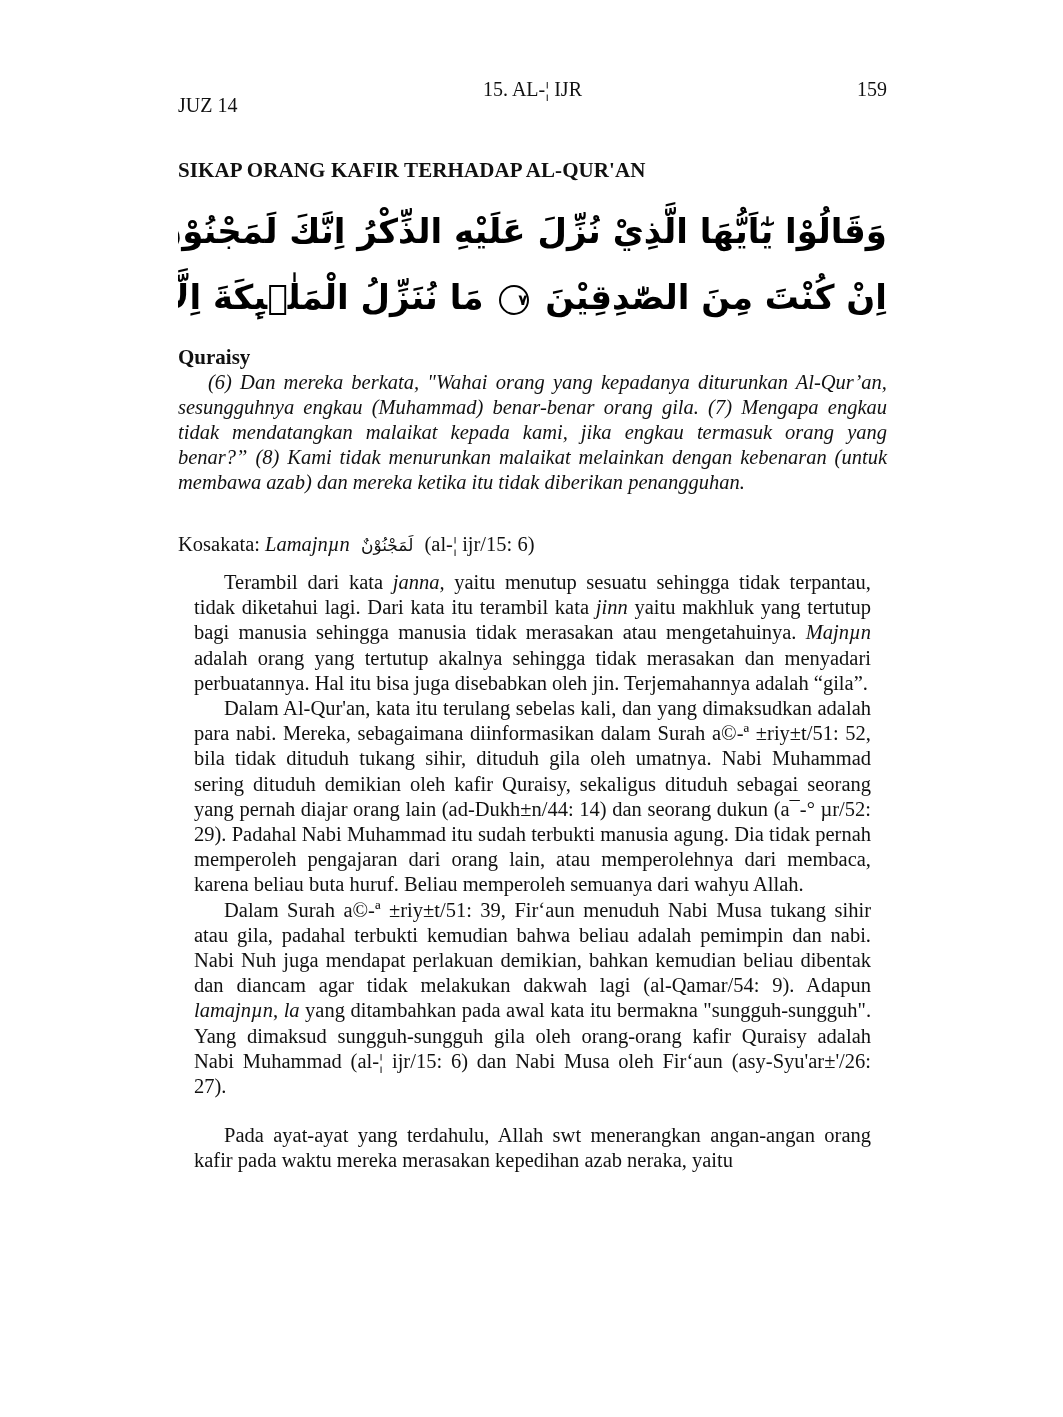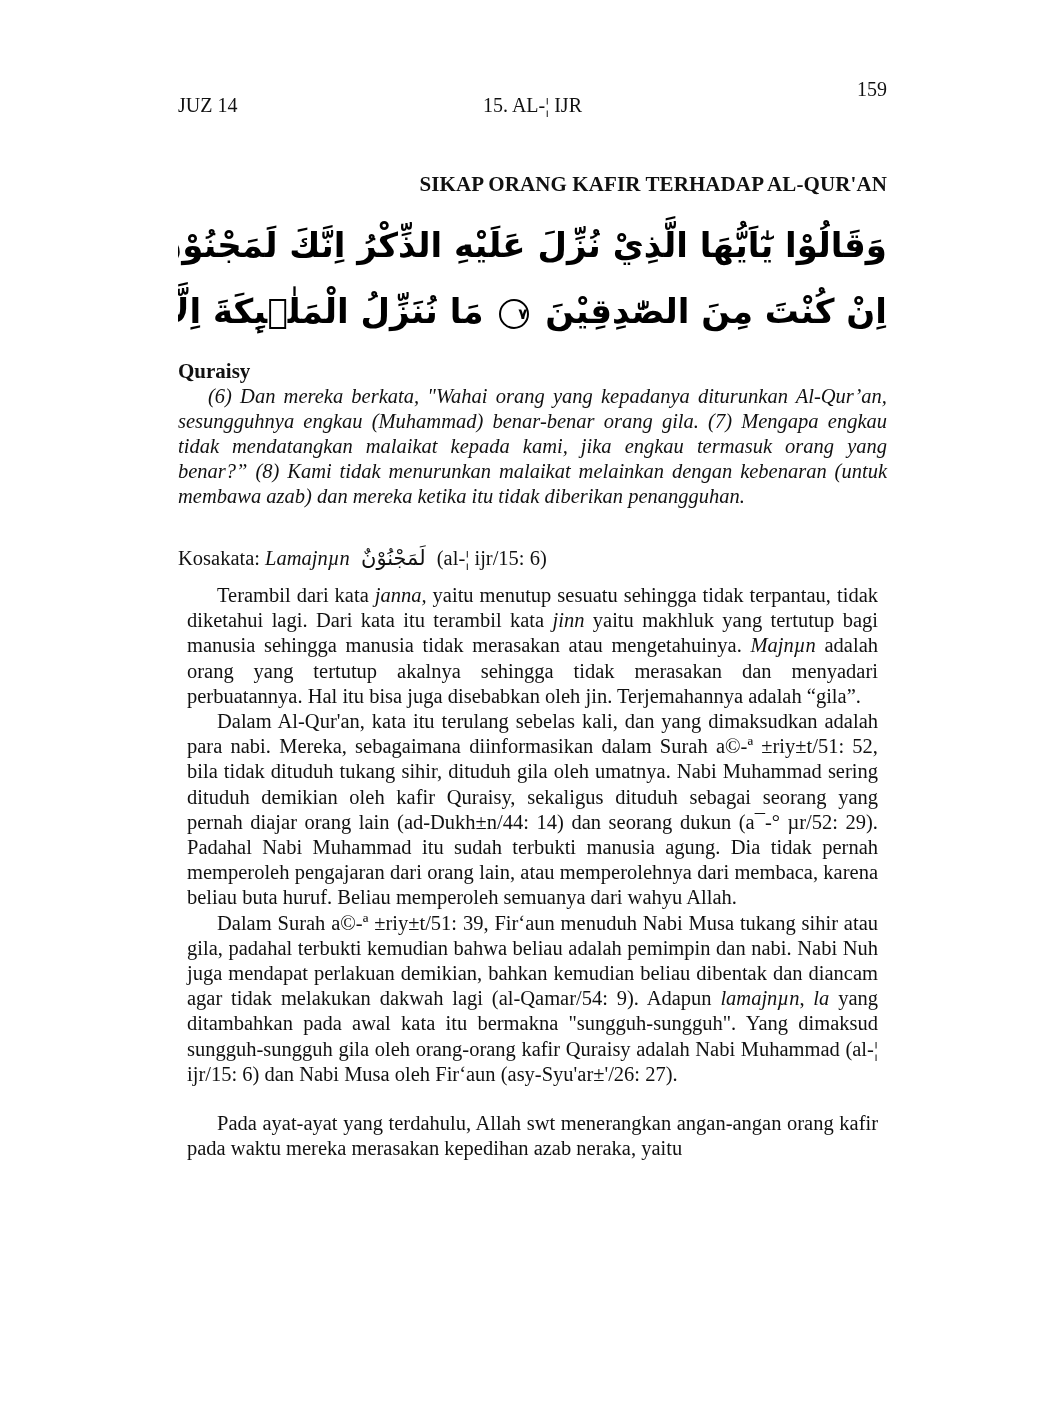--- a/index.html
+++ b/index.html
@@ -21,26 +21,26 @@
       top: 74px;
       width: 709px;
     }
     .running-header {
       position: relative;
       height: 30px;
       font-size: 20px;
       line-height: 30px;
     }
     .running-header .left { position: absolute; left: 0; top: 16px; }
-    .running-header .center { position: absolute; left: 0; right: 0; text-align: center; top: 16px; }
+    .running-header .center { position: absolute; left: 0; right: 0; text-align: center; top: 0; }
     .running-header .right { position: absolute; right: 0; top: 0; }
 
     .section-title {
-      margin-top: 66px;
-      text-align: right;
+      margin-top: 52px;
+      text-align: left;
       font-weight: bold;
       font-size: 21px;
       letter-spacing: 0.1px;
       line-height: 28px;
     }
 
     .arabic-block {
       margin-top: 14px;
       direction: rtl;
       text-align: justify;
@@ -90,31 +90,31 @@
 
     .kosakata {
       margin-top: 36px;
       font-size: 20.5px;
       line-height: 26px;
     }
     .kosakata .label { font-weight: normal; }
     .kosakata .term { font-style: italic; }
     .kosakata .arabic-word {
       font-family: "DejaVu Sans", sans-serif;
-      font-size: 21px;
+      font-size: 17px;
       direction: rtl;
       unicode-bidi: isolate;
       margin: 0 6px;
     }
 
     .body-text {
       font-size: 20.5px;
       line-height: 25.2px;
       text-align: justify;
-      margin: 9px;
+      margin: 16px;
     }
     .body-text p {
       margin: 0;
       text-indent: 30px;
       text-align: justify;
     }
     .kosakata-body { margin-top: 12px; }
     .body-text i { font-style: italic; }
 
     .munasabah { margin-top: 24px; }

